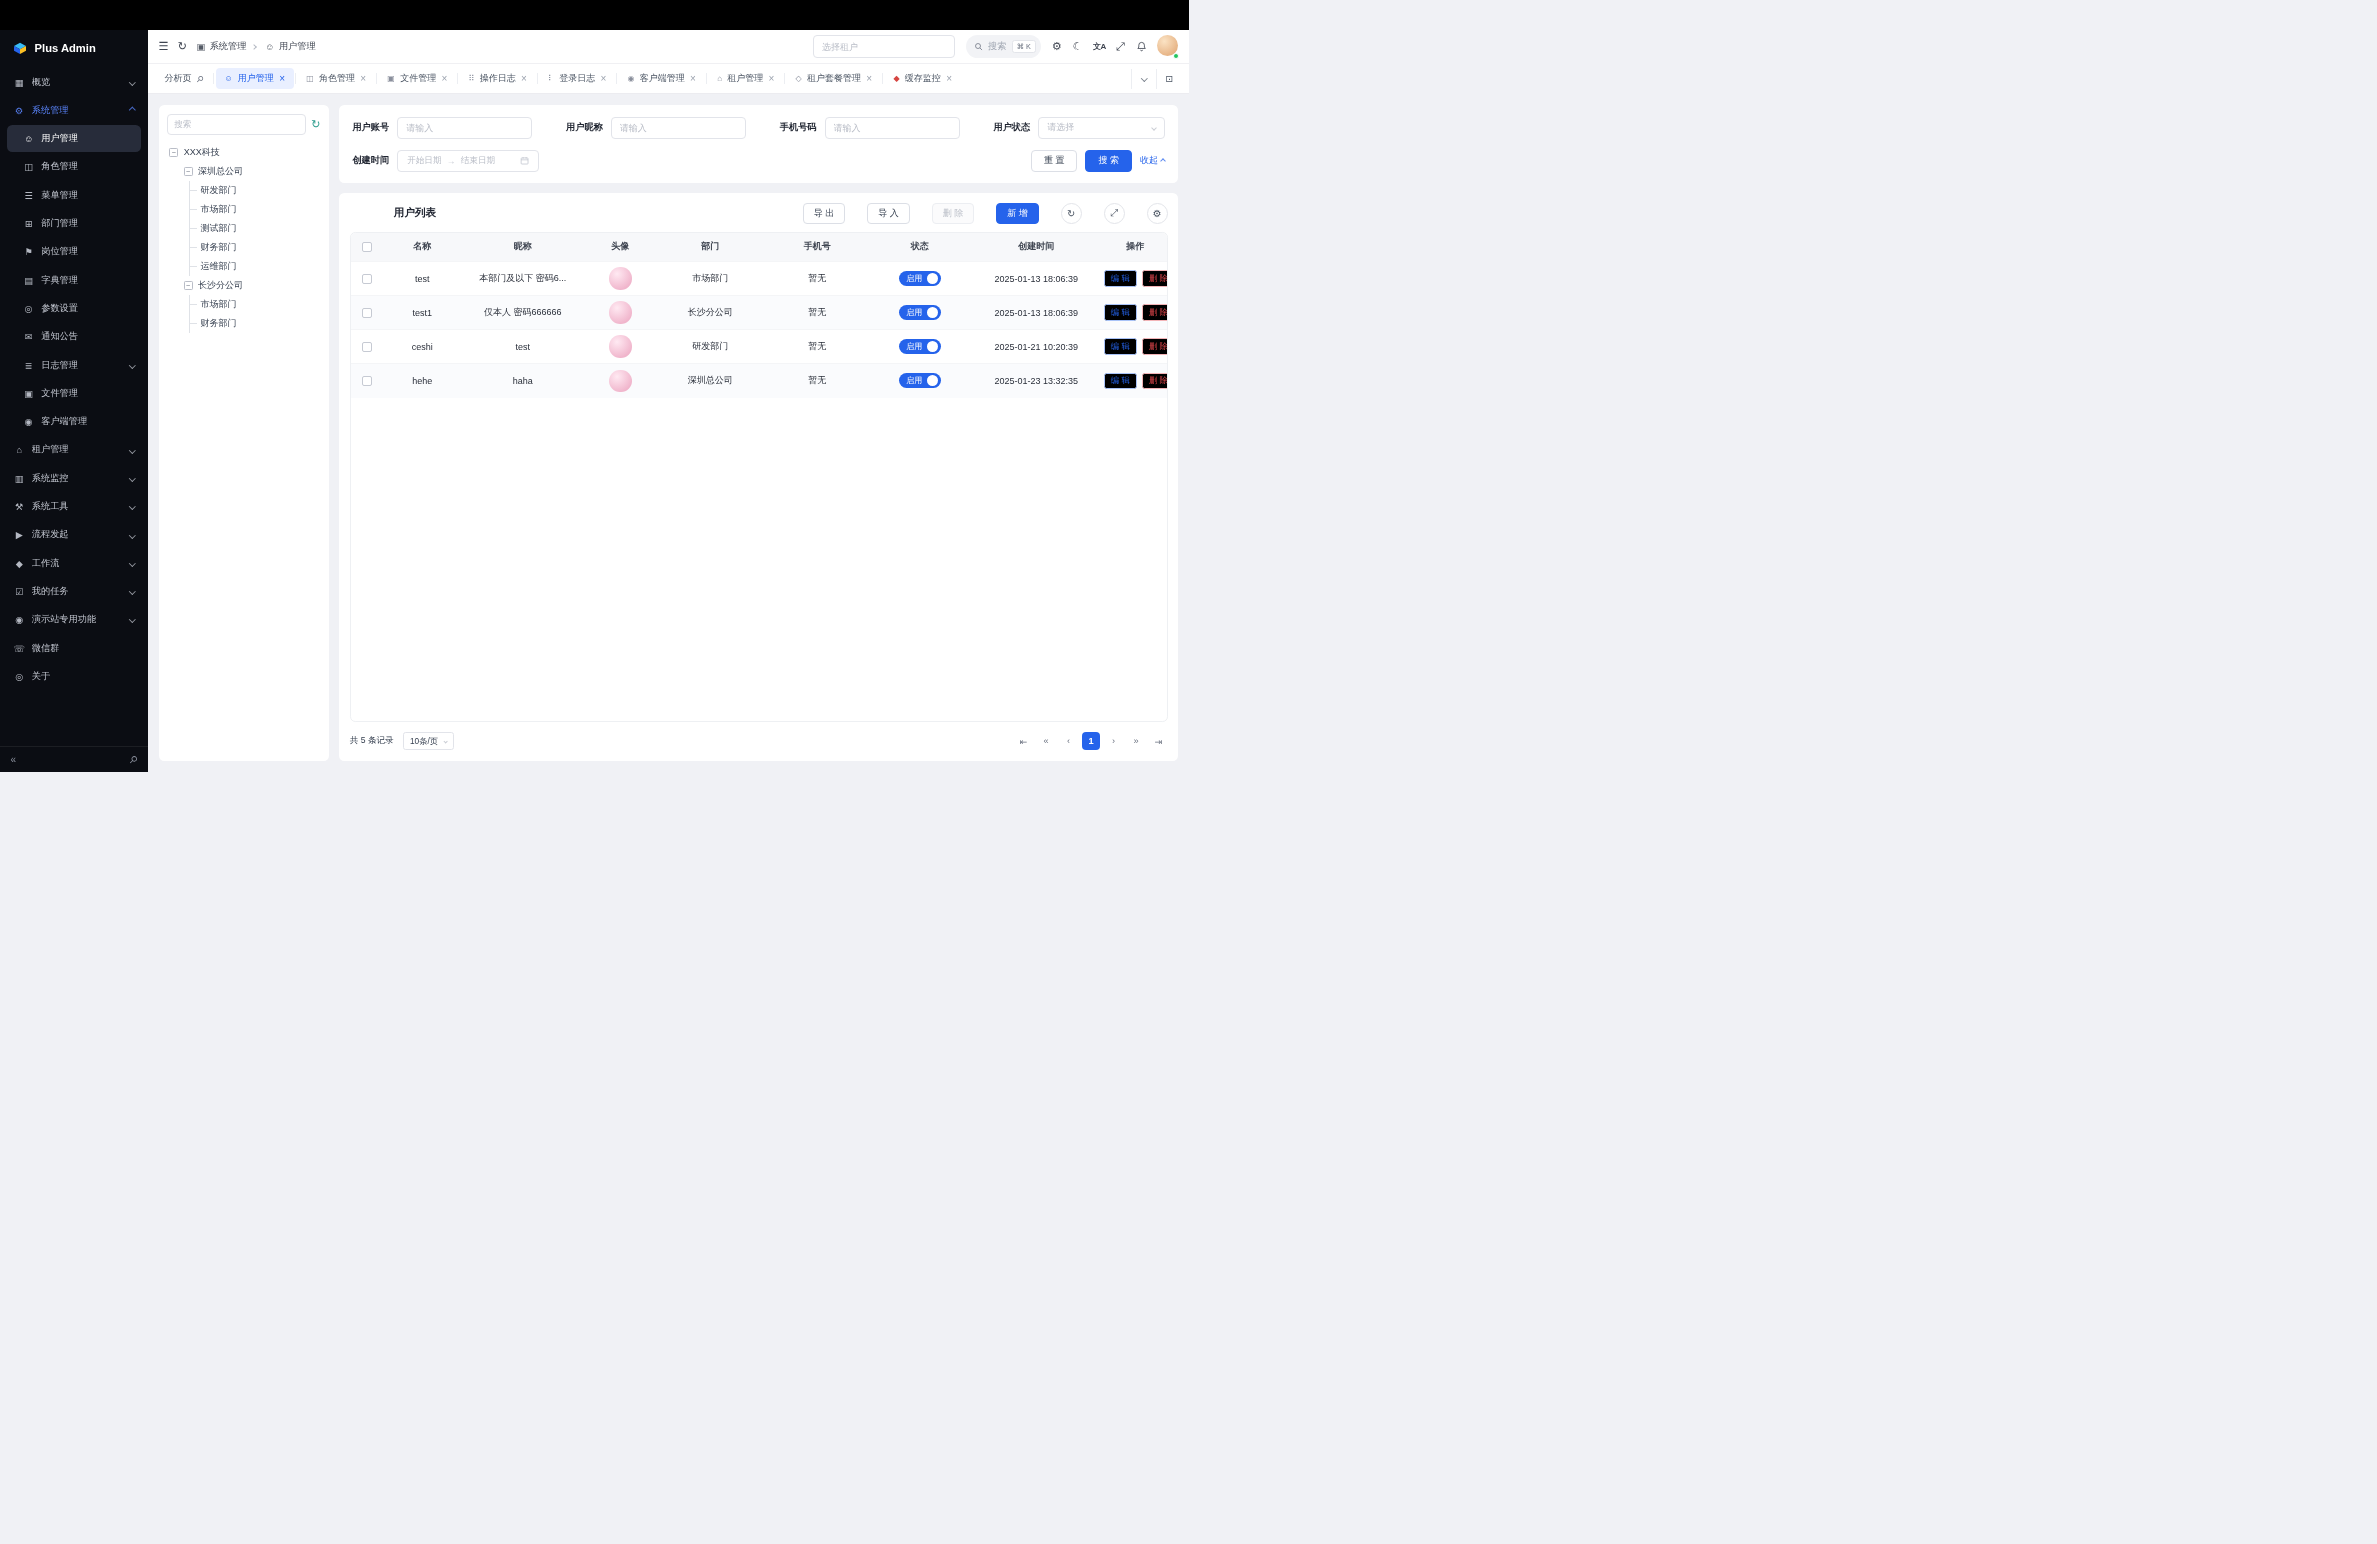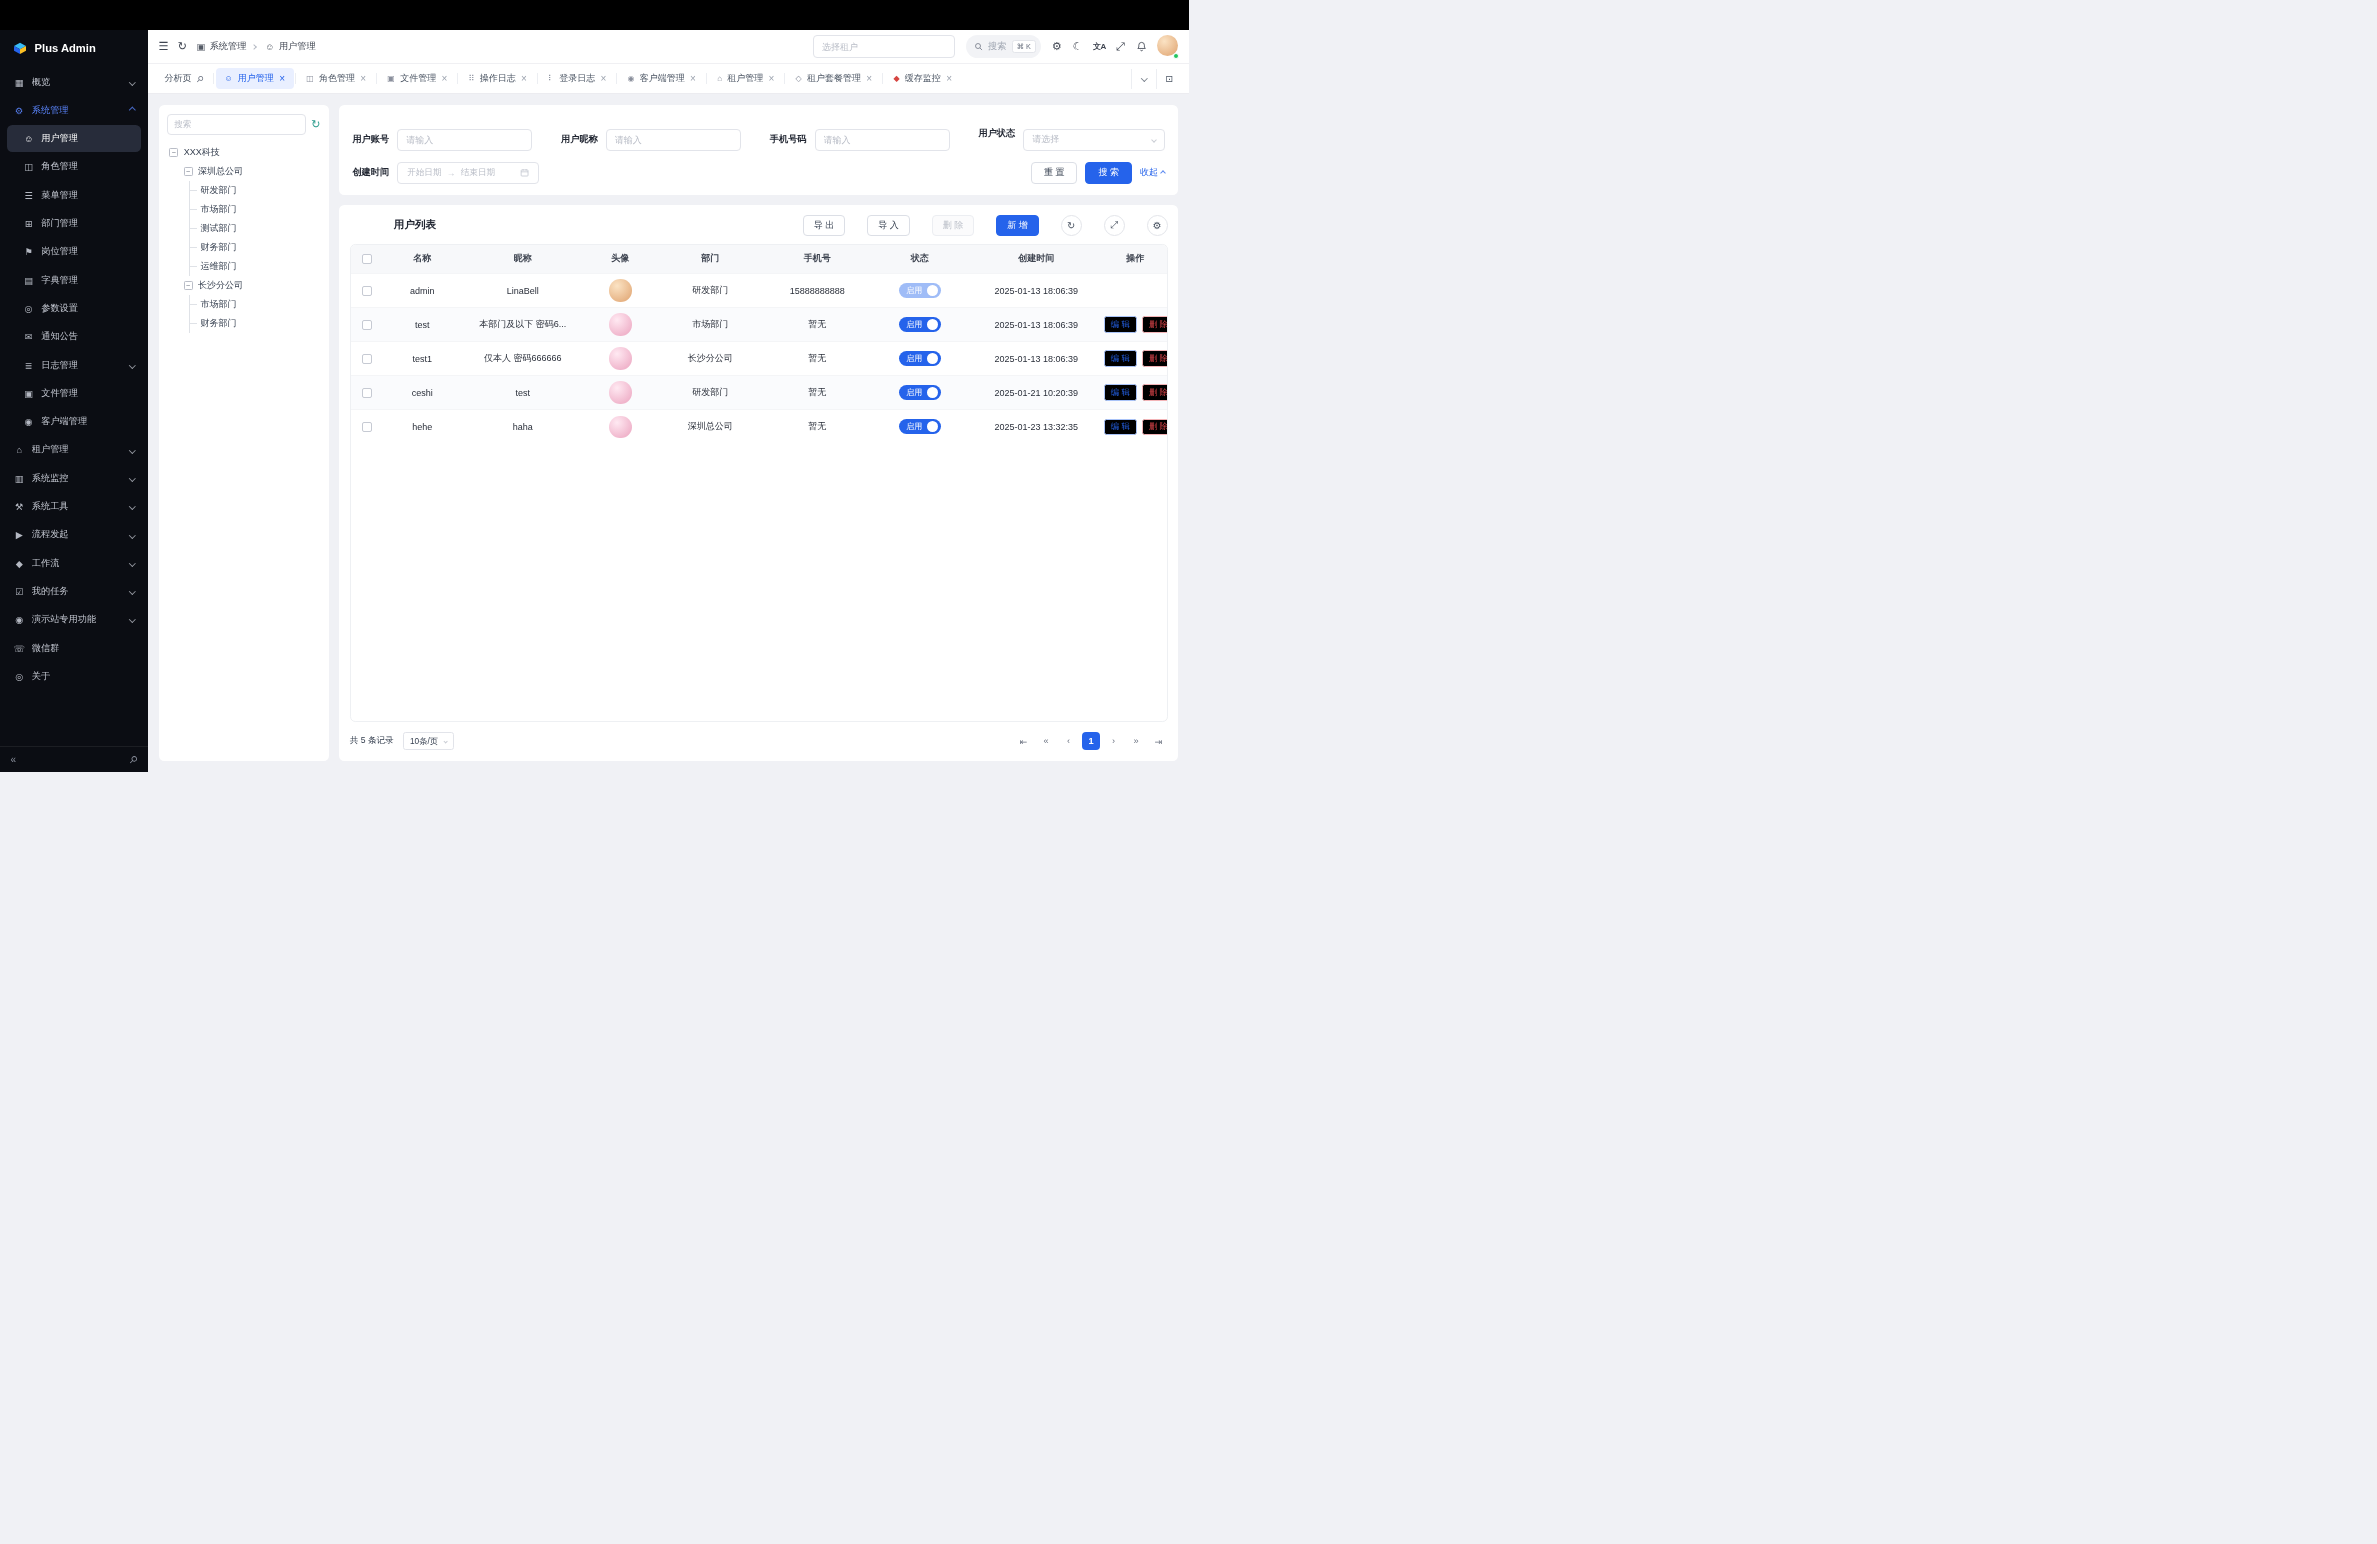--- a/index.html
+++ b/index.html
@@ -85,21 +85,21 @@
   .right-col { flex: 1; display: flex; flex-direction: column; gap: 10.6px; min-width: 0; }
 
   
   .filter-card { background: #fff; border-radius: 5.3px; padding: 12px 13.2px 10.6px; }
   .f-row { display: flex; align-items: flex-end; }
   .f-row1 { justify-content: space-between; margin-bottom: 10.6px; }
   .f-field { display: flex; align-items: center; gap: 8px; }
   .f-label { font-weight: 700; font-size: 9.2px; color: #1f2430; white-space: nowrap; }
   .f-input { width: 135px; height: 22.5px; border: 0.7px solid #e2e4ea; border-radius: 4px; padding: 0 8px; font-size: 9px; outline: none; font-family: inherit; color: #1f2430; }
   .f-input::placeholder { color: #b9bdc7; }
-  .f-select { width: 142px; height: 22.5px; border: 0.7px solid #e2e4ea; border-radius: 4px; padding: 0 8px; display: flex; align-items: center; justify-content: space-between; color: #b9bdc7; font-size: 9px; cursor: pointer; margin-top: 12px; }
+  .f-select { width: 127px; height: 22.5px; border: 0.7px solid #e2e4ea; border-radius: 4px; padding: 0 8px; display: flex; align-items: center; justify-content: space-between; color: #b9bdc7; font-size: 9px; cursor: pointer; }
   .f-select .chev { color: #b9bdc7; width: 4px; height: 4px; }
   .date-range { width: 142px; height: 22.5px; border: 0.7px solid #e2e4ea; border-radius: 4px; padding: 0 9px; display: flex; align-items: center; gap: 5.3px; color: #b9bdc7; font-size: 8.6px; cursor: pointer; }
   .date-range .arrow { color: #c6cad3; }
   .date-range svg { margin-left: auto; color: #b9bdc7; }
   .f-actions { margin-left: auto; display: flex; align-items: center; gap: 8px; }
   .btn { height: 22.5px; padding: 0 12px; border-radius: 4px; font-size: 9px; border: 0.7px solid #dcdfe6; background: #fff; color: #374151; cursor: pointer; font-family: inherit; }
   .btn.primary { background: var(--accent); border-color: var(--accent); color: #fff; }
   .btn.disabled { color: #bcc0c9; border-color: #eceef2; background: #fbfbfc; cursor: not-allowed; }
   .collapse-link { color: var(--accent); display: flex; align-items: center; gap: 3.3px; font-size: 9px; cursor: pointer; }
   .collapse-link .chev { width: 4px; height: 4px; }
@@ -593,38 +593,20 @@
                     <th>头像</th>
                     <th>部门</th>
                     <th>手机号</th>
                     <th>状态</th>
                     <th>创建时间</th>
                     <th>操作</th>
                 </tr>
               </thead>
               <tbody>
 
-                  <tr>
-                    <td><span class="cb"></span></td>
-                    <td>admin</td>
-                    <td>LinaBell</td>
-                    <td><span class="avatar av-tan"></span></td>
-                    <td>研发部门</td>
-                    <td>15888888888</td>
-                    <td>
-                      <span class="pill muted">
-                        <span>启用</span>
-                        <span class="knob"></span>
-                      </span>
-                    </td>
-                    <td>2025-01-13 18:06:39</td>
-                    <td>
-                      
-                    </td>
-                  </tr>
 
                   <tr>
                     <td><span class="cb"></span></td>
                     <td>test</td>
                     <td>本部门及以下 密码6...</td>
                     <td><span class="avatar av-pink"></span></td>
                     <td>市场部门</td>
                     <td>暂无</td>
                     <td>
                       <span class="pill">

